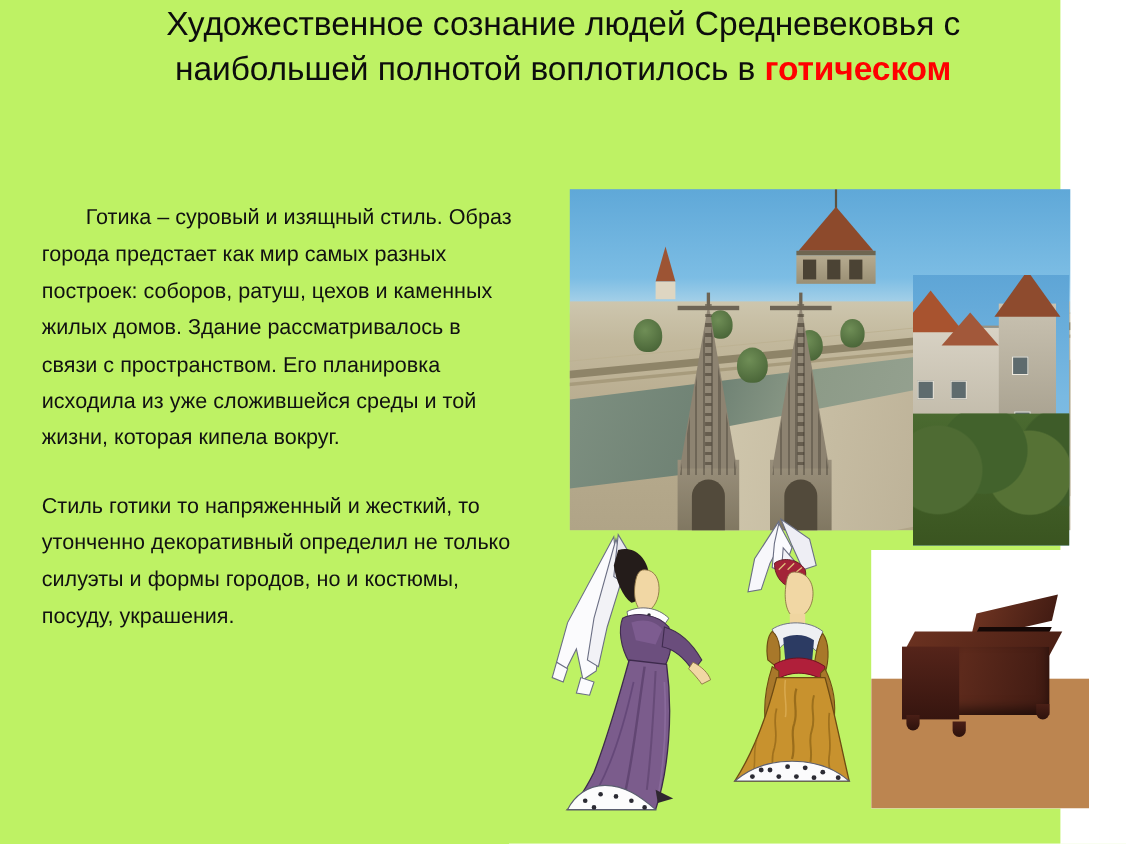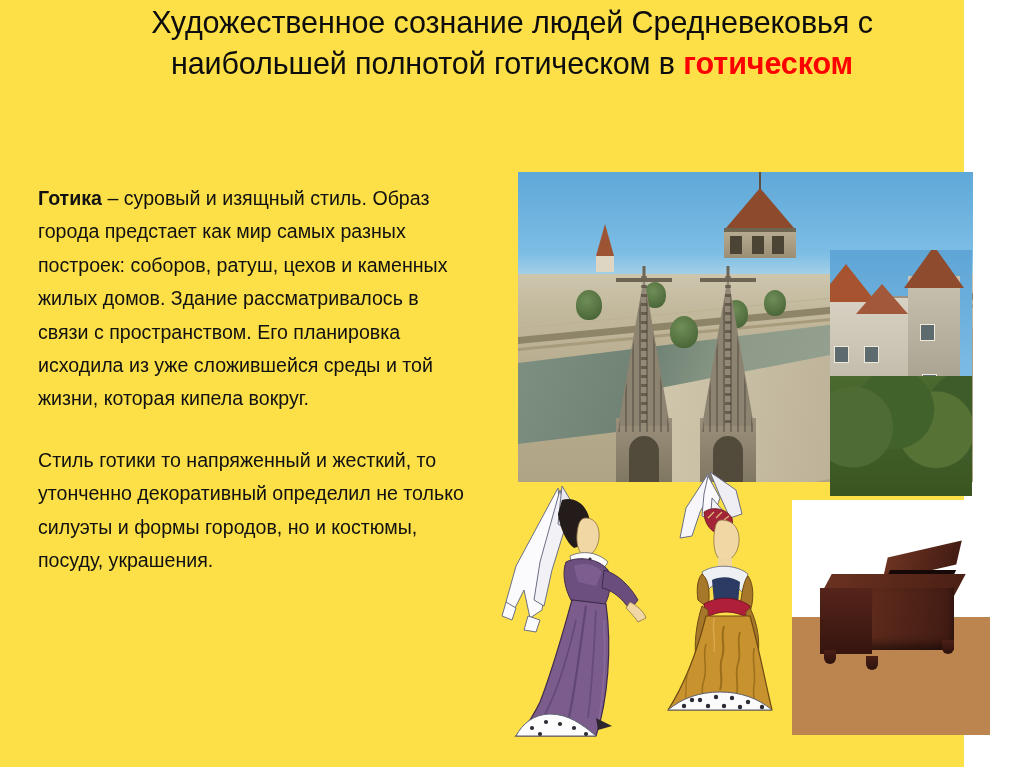--- a/index.html
+++ b/index.html
@@ -13,21 +13,21 @@
     height: 767px;
     overflow: hidden;
     font-family: "Liberation Sans", "DejaVu Sans", sans-serif;
     color: #000000;
     position: relative;
   }
   .slide {
     position: relative;
     width: 964px;
     height: 767px;
-    background: #fde047;
+    background: #bef264;
   }
 
   
   .title-block {
     position: absolute;
     left: 46px;
     top: 2px;
     width: 932px;
     text-align: center;
     font-size: 30.5px;
@@ -43,21 +43,21 @@
     position: absolute;
     left: 38px;
     top: 182px;
     width: 432px;
     font-size: 19.6px;
     line-height: 33.4px;
     color: #111111;
   }
   .text-col p { margin: 0 0 6px 0; }
   .text-col p.p2 { margin-top: 28px; }
-  .lead { font-weight: bold; }
+  .lead { font-weight: normal; margin-left: 40px; }
 
   
   .collage {
     position: absolute;
     left: 470px;
     top: 160px;
     width: 554px;
     height: 600px;
   }
 
@@ -288,21 +288,21 @@
     background:linear-gradient(#4a1f16,#2d120c);
   }
 </style>
 </head>
 <body>
 
 <div class="slide">
 
   <div class="title-block">
     <span class="title-line">Художественное сознание людей Средневековья с</span>
-    <span class="title-line"><span>наибольшей полнотой готическом в </span><span class="title-accent">готическом</span></span>
+    <span class="title-line"><span>наибольшей полнотой воплотилось в </span><span class="title-accent">готическом</span></span>
   </div>
 
   <div class="text-col">
     <p class="p1"><span class="lead">Готика</span><span> – суровый и изящный стиль. Образ города предстает как мир самых разных построек: соборов, ратуш, цехов и каменных жилых домов. Здание рассматривалось в связи с пространством. Его планировка исходила из уже сложившейся среды и той жизни, которая кипела вокруг.</span></p>
     <p class="p2">Стиль готики то напряженный и жесткий, то утонченно декоративный определил не только силуэты и формы городов, но и костюмы, посуду, украшения.</p>
   </div>
 
   <div class="collage">
 
     <div class="photo-town">

